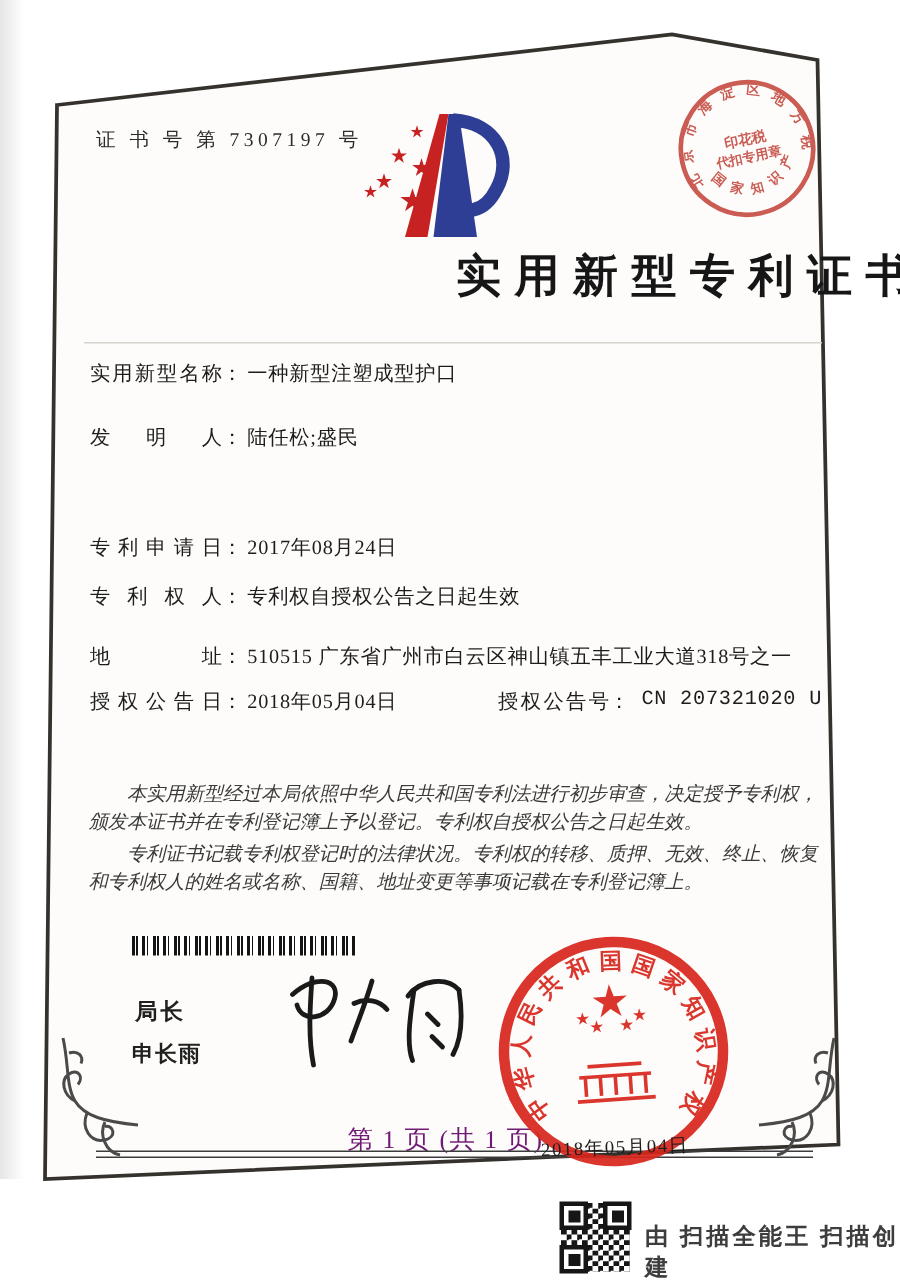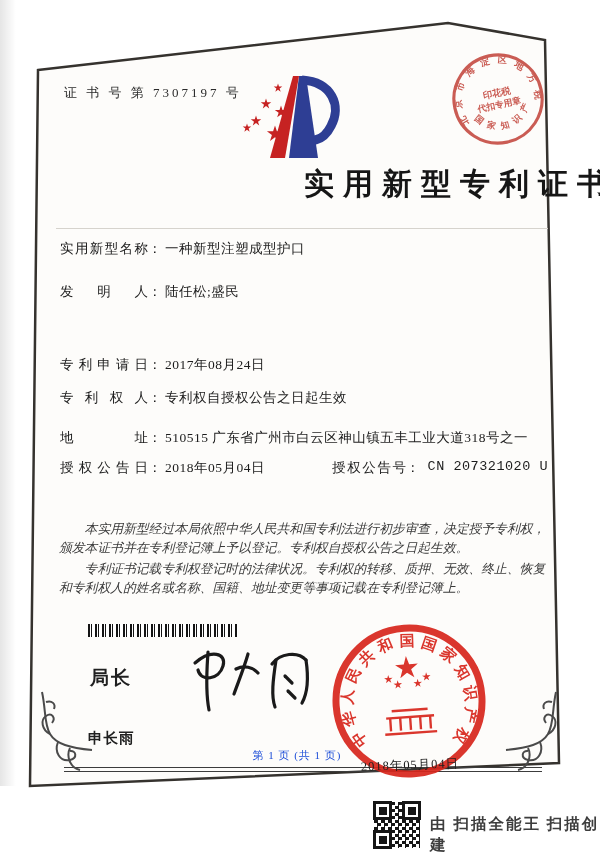--- a/index.html
+++ b/index.html
@@ -24,28 +24,28 @@
   #row-address .fvalue{max-width:390px;}
   #row-grant .grp2{position:absolute;left:272px;top:0;white-space:nowrap;font-family:Liberation Mono, monospace;}
   #row-grant .grp2 .flabel{width:74px;}
   
   #paras{left:59px;top:479px;width:487px;z-index:3;color:#3a3a3a;font-size:12.8px;
          line-height:19px;font-style:italic;margin-top:41px;}
   #paras p{margin:0 0 2px 0;text-indent:2em;}
   
   #barcode{left:88px;top:624px;width:150px;height:13px;z-index:3;
       background:repeating-linear-gradient(90deg,#141414 0 2px,#fff 2px 3px,#141414 3px 4px,#fff 4px 7px,#141414 7px 9px,#fff 9px 10px,#141414 10px 11px,#fff 11px 14px);}
-  #director-title{left:90px;top:665px;font-size:19px;font-weight:bold;color:#202020;z-index:3;letter-spacing:2px;}
-  #director-name{left:88px;top:693px;font-size:14.5px;font-weight:bold;color:#202020;z-index:3;letter-spacing:1px;margin-top:36px;}
+  #director-title{left:90px;top:665px;font-size:15px;font-weight:bold;color:#202020;z-index:3;letter-spacing:2px;}
+  #director-name{left:88px;top:693px;font-size:14.5px;font-weight:bold;color:#202020;z-index:3;letter-spacing:1px;}
   #signature{left:178px;top:636px;z-index:3;}
   
   #seal{left:328px;top:620px;z-index:4;opacity:.92;transform:rotate(-4deg);}
   #seal-date{left:343px;top:757px;width:134px;text-align:center;font-size:12.5px;color:#1d1d1d;
          letter-spacing:1px;z-index:5;transform:rotate(-2deg);}
-  #footer-page{left:0;width:594px;top:748px;text-align:center;font-size:11px;color:#1d4ed8;z-index:3;letter-spacing:1px;}
+  #footer-page{left:0;width:594px;top:748px;text-align:center;font-size:17px;color:#701a75;z-index:3;letter-spacing:1px;}
   #bottom-rule{left:64px;top:767px;width:478px;height:3px;border-top:1.5px solid #3c3c3c;
          border-bottom:1.5px solid #3c3c3c;z-index:3;}
   .flourish{z-index:3;}
   #flourish-left{left:34px;top:690px;}
   #flourish-right{left:502px;top:690px;transform:scaleX(-1);}
   
   #tax-stamp{left:449px;top:50px;z-index:4;opacity:.82;transform:rotate(-12deg);}
   
   #scan-bar{left:0;right:0;top:792px;height:64px;background:#fff;z-index:6;}
   #qr{position:absolute;left:374px;top:10px;width:46px;height:46px;

